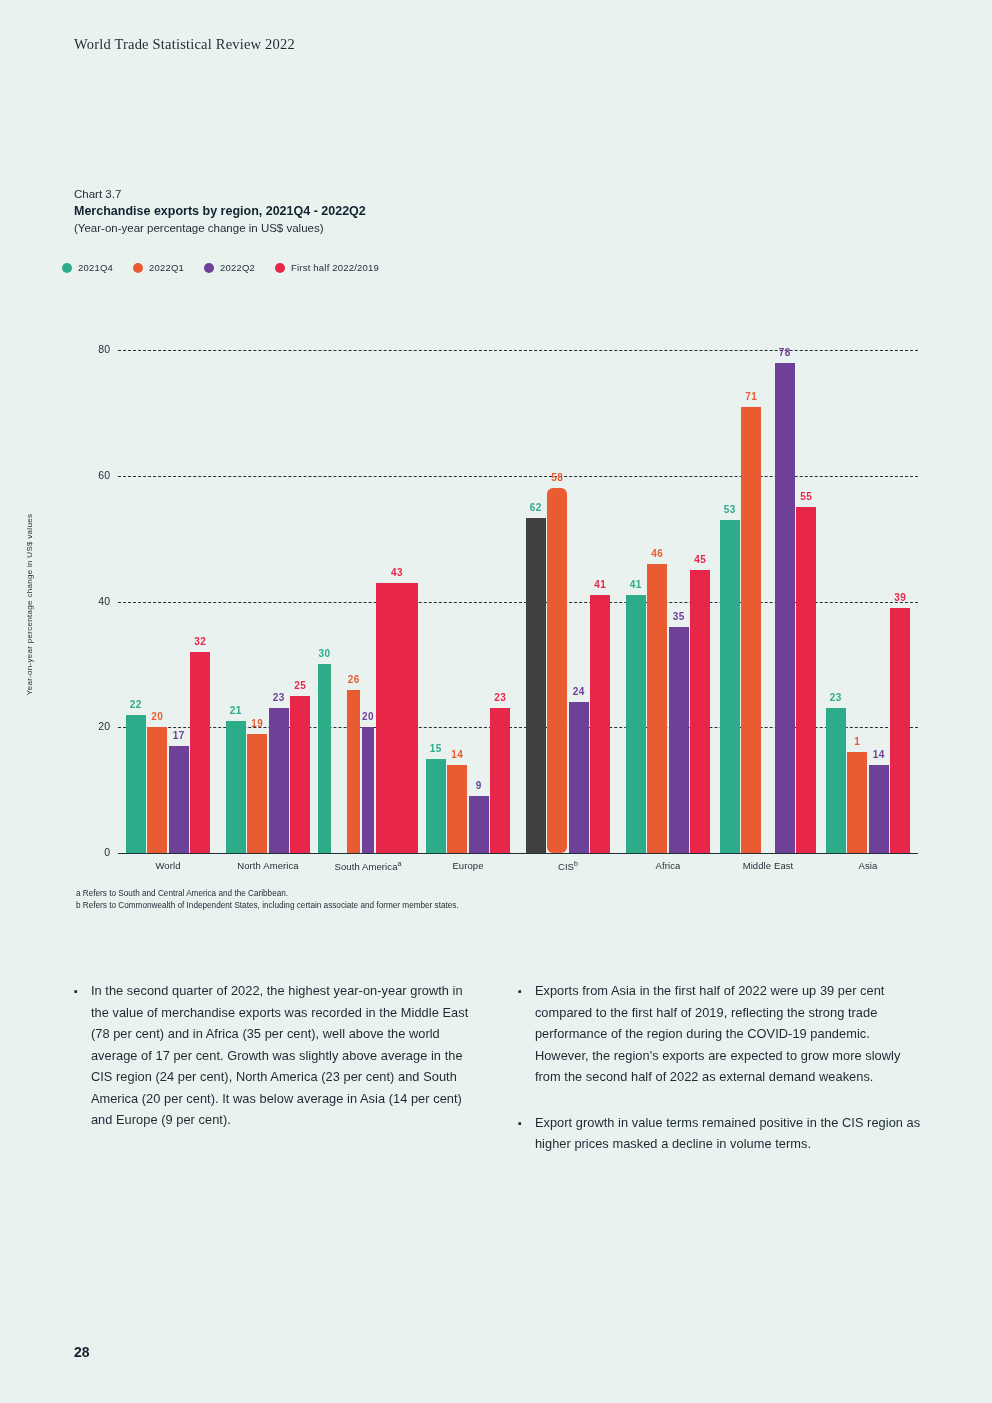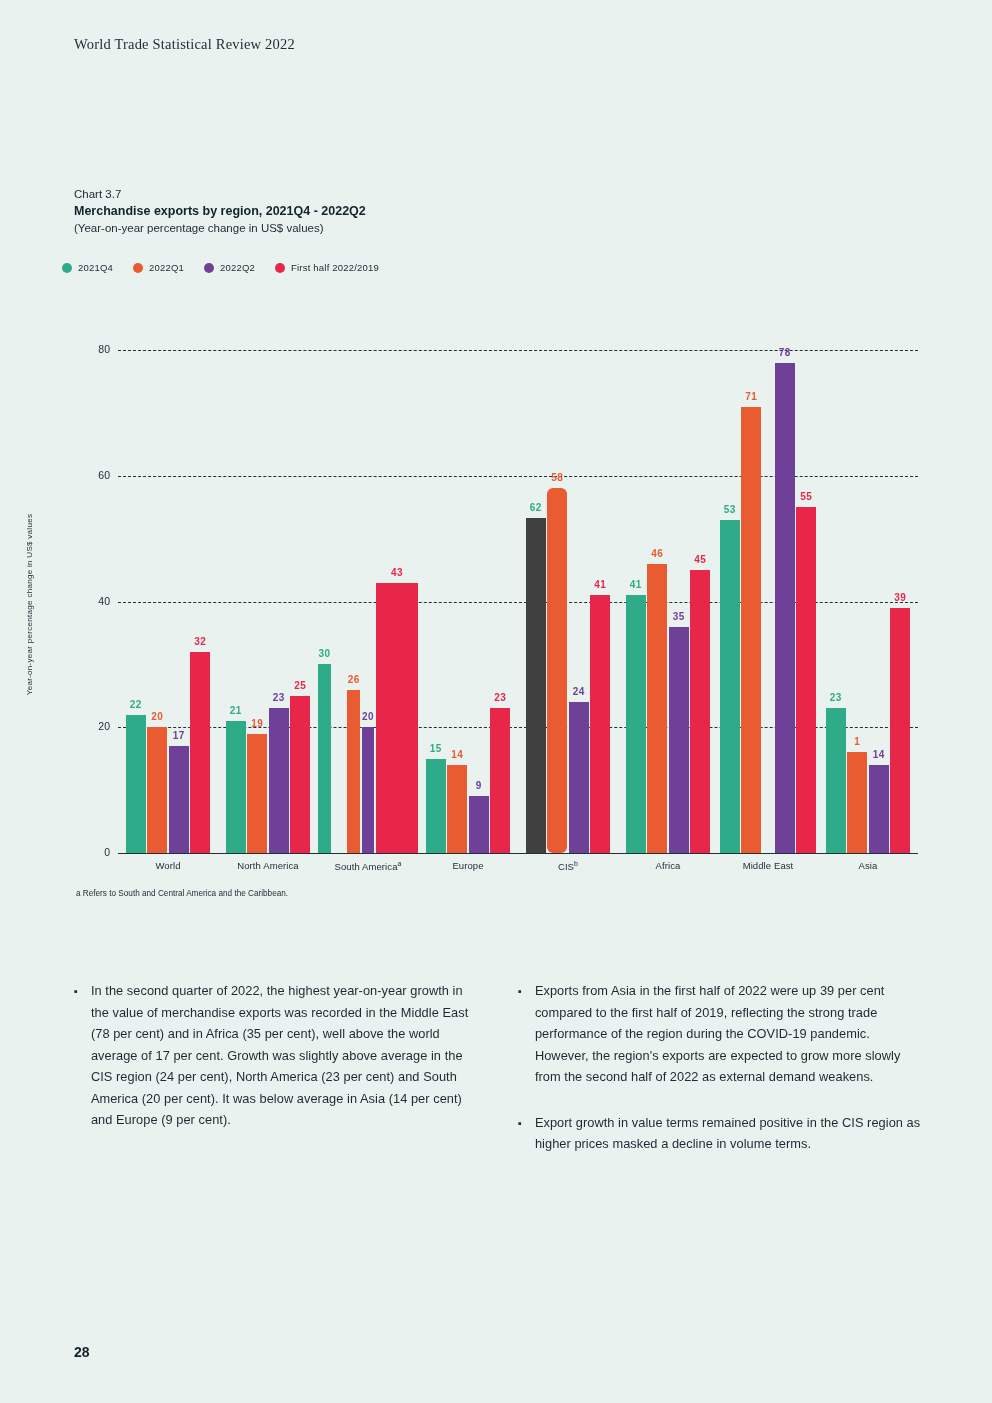--- a/index.html
+++ b/index.html
@@ -274,20 +274,21 @@
         </div>
         <div class="bar" style="height: 245.212px; background: rgb(232, 38, 74);">
           <span class="bar-label" style="color: rgb(232, 38, 74);">39</span>
         </div>
       </div>
       <div class="cat-label" style="left: 818px; width: 100px;"><span>Asia</span></div>
     </div>
 
   <div class="footnotes" id="footnotes">
       <div>a Refers to South and Central America and the Caribbean.</div>
+      <div>b Refers to Commonwealth of Independent States, including certain associate and former member states.</div>
     </div>
 
   <div class="body-cols">
     <div class="col" id="col-left">
         <div class="bullet">
           <span class="bullet-mark">▪</span>
           <div class="bullet-text">In the second quarter of 2022, the highest year-on-year growth in the value of merchandise exports was recorded in the Middle East (78 per cent) and in Africa (35 per cent), well above the world average of 17 per cent. Growth was slightly above average in the CIS region (24 per cent), North America (23 per cent) and South America (20 per cent). It was below average in Asia (14 per cent) and Europe (9 per cent).</div>
         </div>
       </div>
     <div class="col" id="col-right">

